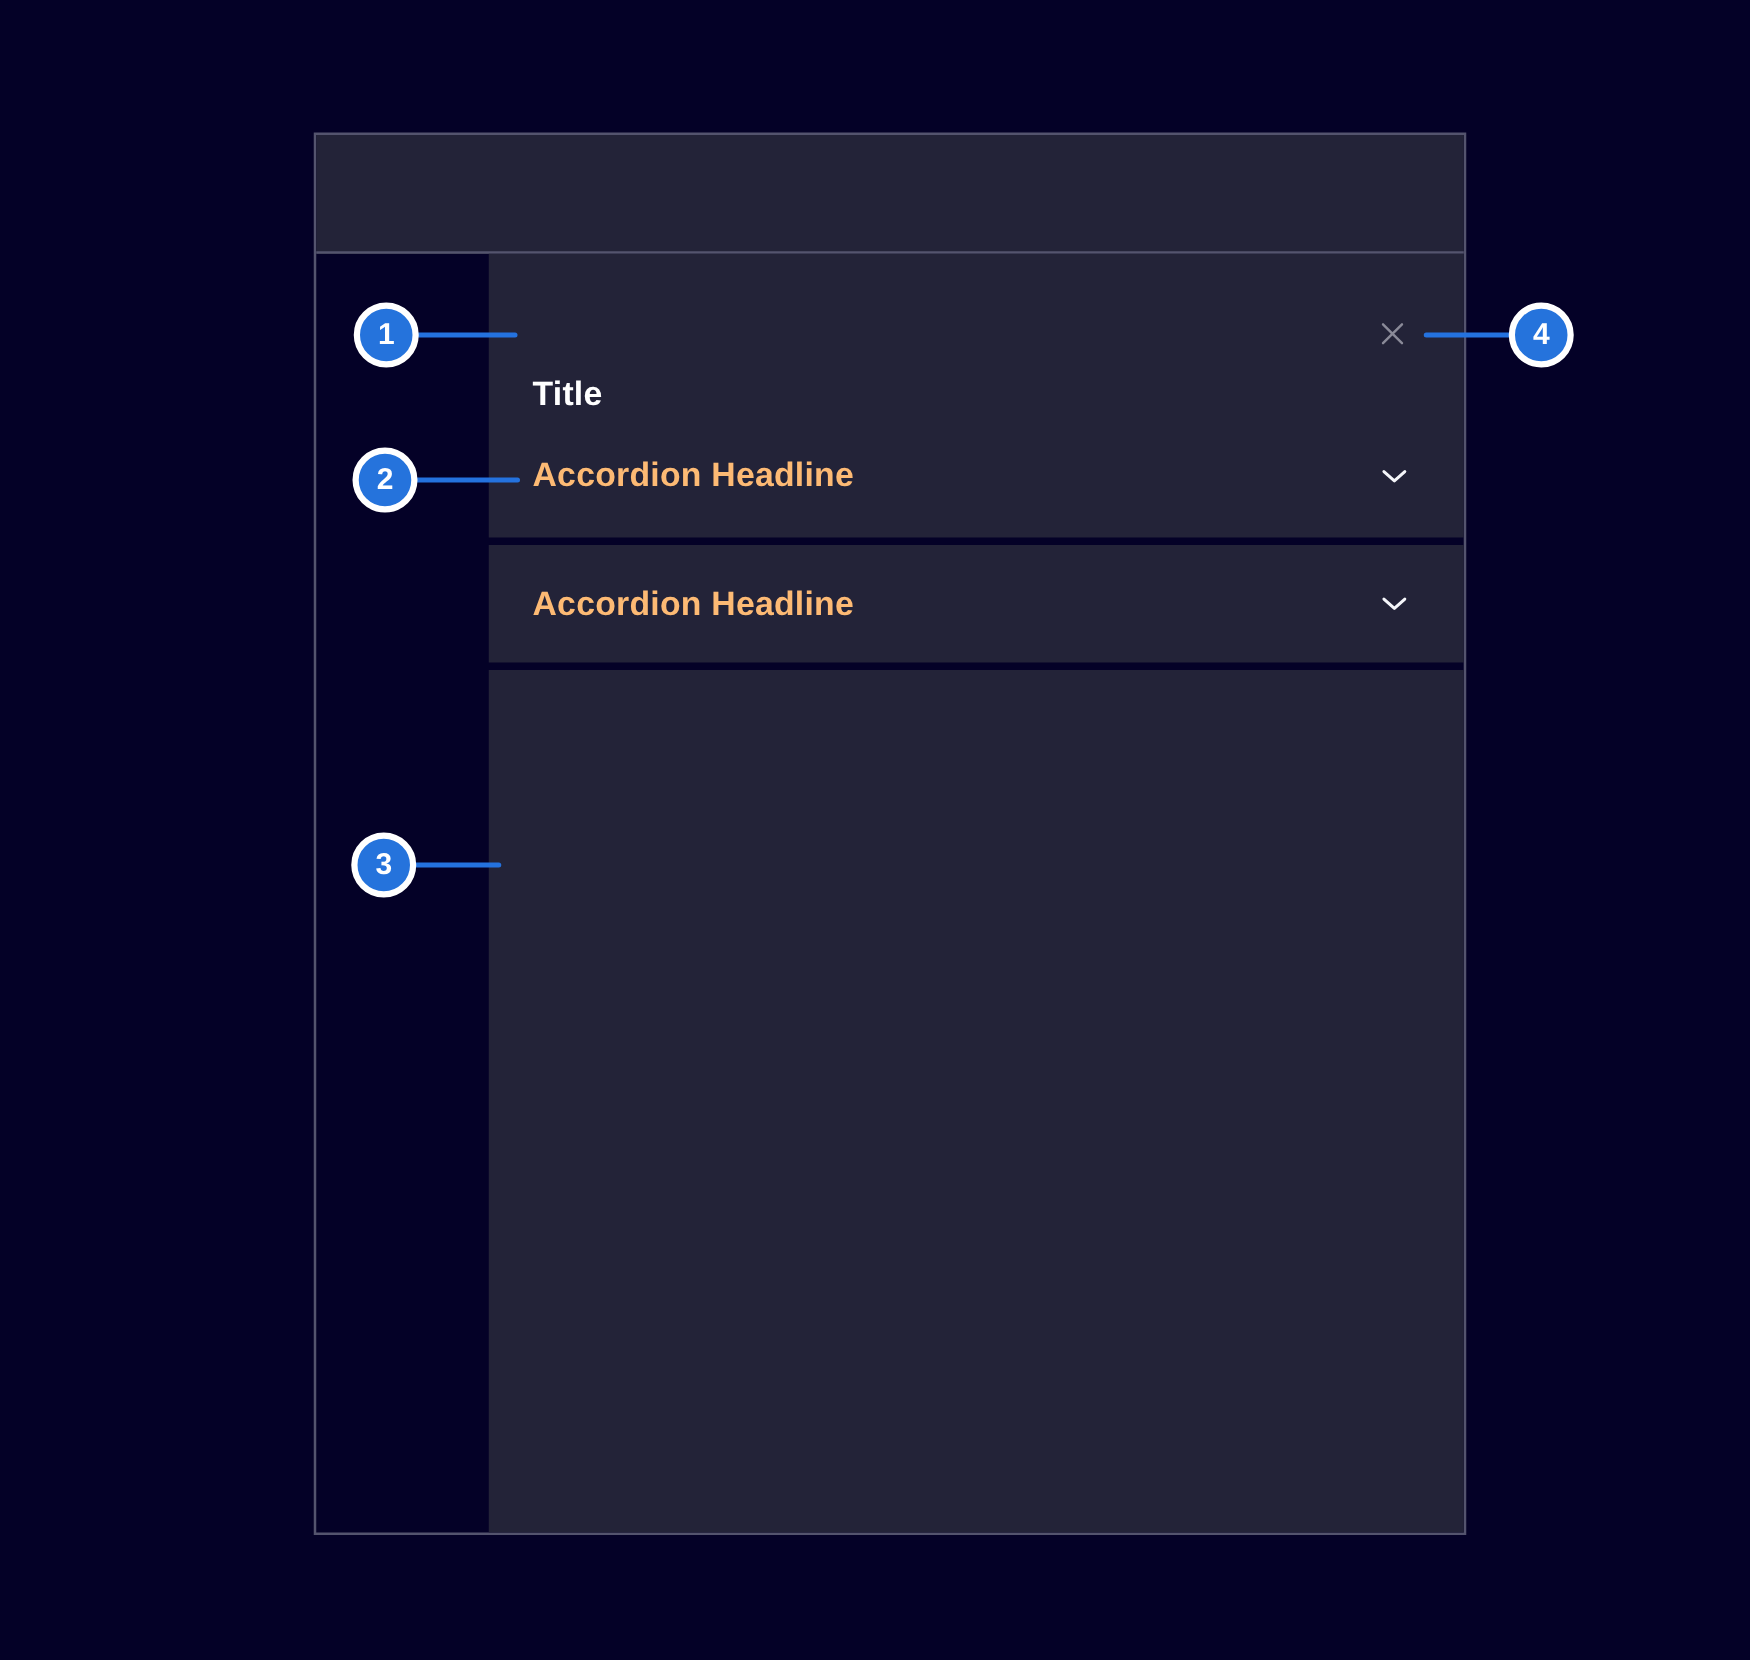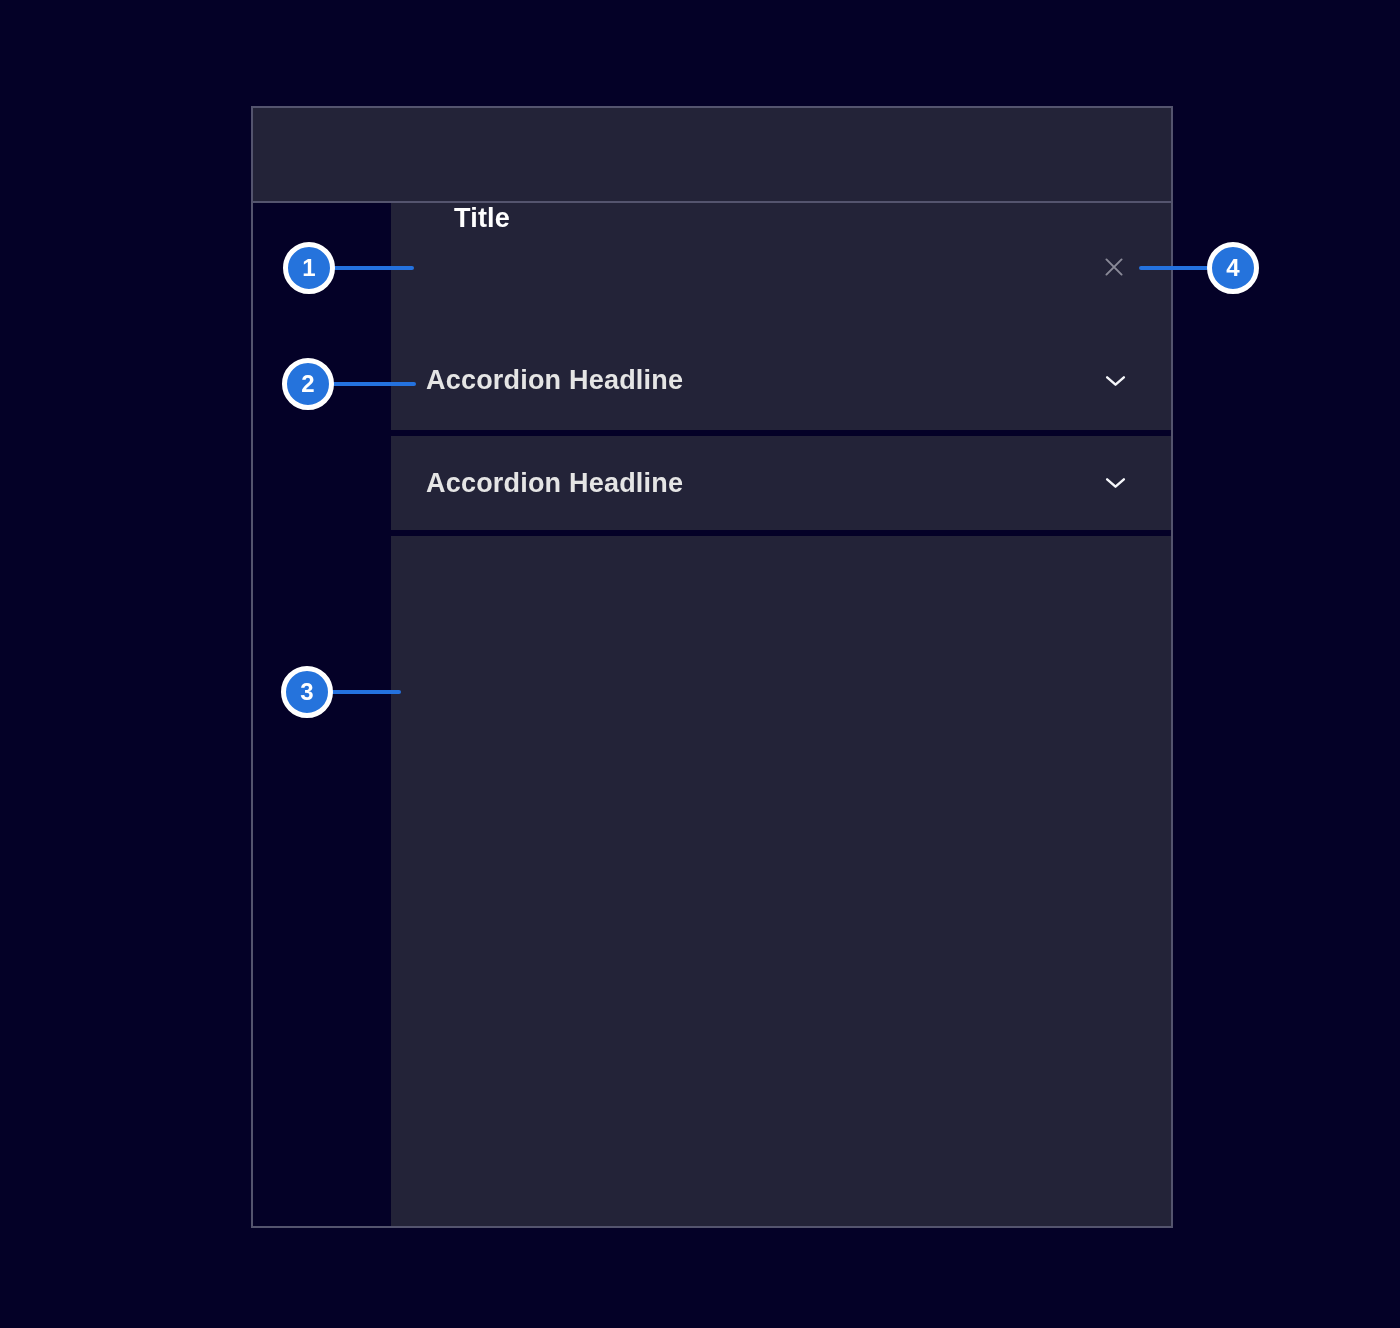--- a/index.html
+++ b/index.html
@@ -46,22 +46,21 @@
   }
   .box-a { top: 95px;  height: 227px; }
   .box-b { top: 328px; height: 94px; }
   .box-c { top: 428px; bottom: 0; }
 
   .title-row {
     position: absolute;
     left: 0; right: 0; top: 0;
     height: 128px;
     display: flex;
-    align-items: flex-start;
-    padding-left: 28px;
+    align-items: flex-end;
   }
   .title-text {
     margin-left: 35px;
     color: #FFFFFF;
     font-size: 27px;
     font-weight: 600;
     letter-spacing: 0.2px;
   }
   .close-btn {
     position: absolute;
@@ -83,21 +82,21 @@
     position: absolute;
     left: 0; right: 0;
     display: flex;
     align-items: center;
     cursor: pointer;
   }
   .accordion-row.first { top: 128px; height: 99px; }
   .box-b .accordion-row { top: 0; height: 94px; }
   .accordion-label {
     margin-left: 35px;
-    color: #e5e5e5;
+    color: #fdba74;
     font-size: 27px;
     font-weight: 600;
     letter-spacing: 0.2px;
   }
   .chevron-wrap {
     position: absolute;
     right: 44px;
     top: 50%;
     transform: translateY(-50%);
     display: flex;

